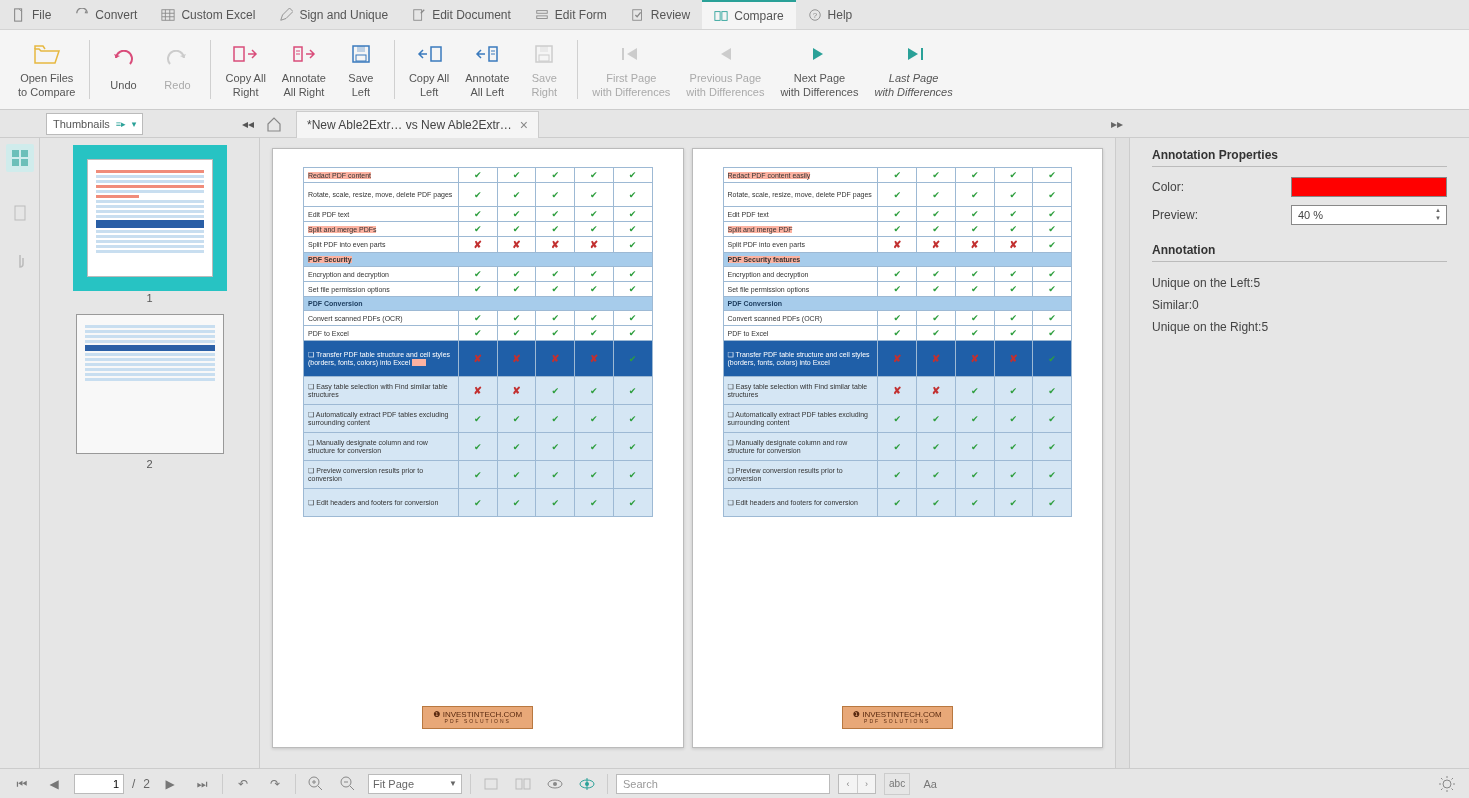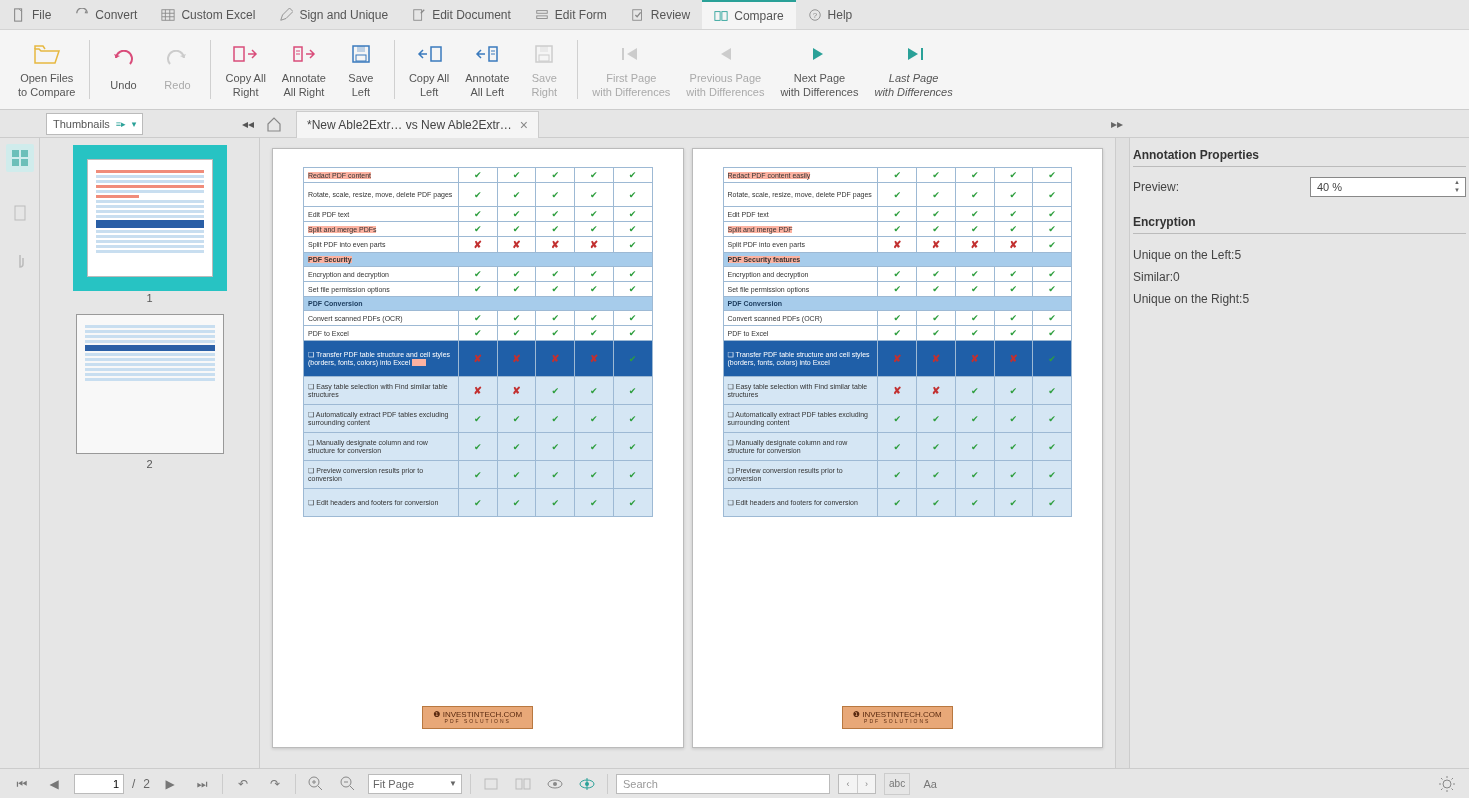--- a/index.html
+++ b/index.html
@@ -61,21 +61,21 @@
   .page tr.darkblue td { background: #1f5fa8; color: #fff; }
   .page tr.lightblue td { background: #d5e6f4; }
   .ck-green { color: #2e9e3e; }
   .ck-red { color: #c23030; font-weight: bold; font-size: 10px; }
   .brand { margin-top: auto; align-self: center; padding: 4px 10px; background: #e8a878; color: #5a2a10; font-size: 8px; border: 1px solid #b87840; display: flex; flex-direction: column; align-items: center; line-height: 1; }
   .brand .sub { font-size: 5px; letter-spacing: 2px; }
 
   .vscroll { width: 14px; background: #e0e0e0; border-left: 1px solid #ccc; }
 
   
-  .right-panel { width: 340px; background: #e6e6e6; border-left: 1px solid #ccc; padding: 10px 3px; font-size: 12px; color: #444; }
+  .right-panel { width: 340px; background: #e6e6e6; border-left: 1px solid #ccc; padding: 10px 22px; font-size: 12px; color: #444; }
   .rp-head { font-weight: bold; color: #333; border-bottom: 1px solid #bbb; padding-bottom: 4px; margin-bottom: 10px; }
   .rp-row { display: flex; align-items: center; margin-bottom: 8px; gap: 10px; }
   .rp-row .k { width: 50px; }
   .color-swatch { width: 156px; height: 20px; background: #f00; border: 1px solid #888; }
   .opacity-box { width: 156px; height: 20px; border: 1px solid #888; background: #fff; display: flex; align-items: center; padding: 0 6px; font-size: 11px; position: relative; }
   .opacity-box .spin { position: absolute; right: 2px; top: 1px; bottom: 1px; width: 12px; display: flex; flex-direction: column; }
   .opacity-box .spin span { flex: 1; font-size: 6px; text-align: center; color: #666; cursor: pointer; }
   .stat-row { display: flex; justify-content: flex-start; padding: 4px 0; }
 
   
@@ -697,31 +697,36 @@
             <span class="sub">PDF SOLUTIONS</span>
           </div>
         </div>
     </div>
   </div>
   <div class="vscroll"></div>
 
   <div class="right-panel">
     <div class="rp-head">Annotation Properties</div>
     <div class="rp-row">
+      <span class="k">Color:</span>
+      <span style="flex:1;"></span>
+      <div class="color-swatch"></div>
+    </div>
+    <div class="rp-row">
       <span class="k">Preview:</span>
       <span style="flex:1;"></span>
       <div class="opacity-box">
         <span>40 %</span>
         <div class="spin">
             <span>▲</span>
             <span>▼</span>
           </div>
       </div>
     </div>
-    <div class="rp-head" style="margin-top:18px;">Encryption</div>
+    <div class="rp-head" style="margin-top:18px;">Annotation</div>
     <div class="stat-row">
       <span>Unique on the Left:</span>
       <span>5</span>
     </div>
     <div class="stat-row">
       <span>Similar:</span>
       <span>0</span>
     </div>
     <div class="stat-row">
       <span>Unique on the Right:</span>

